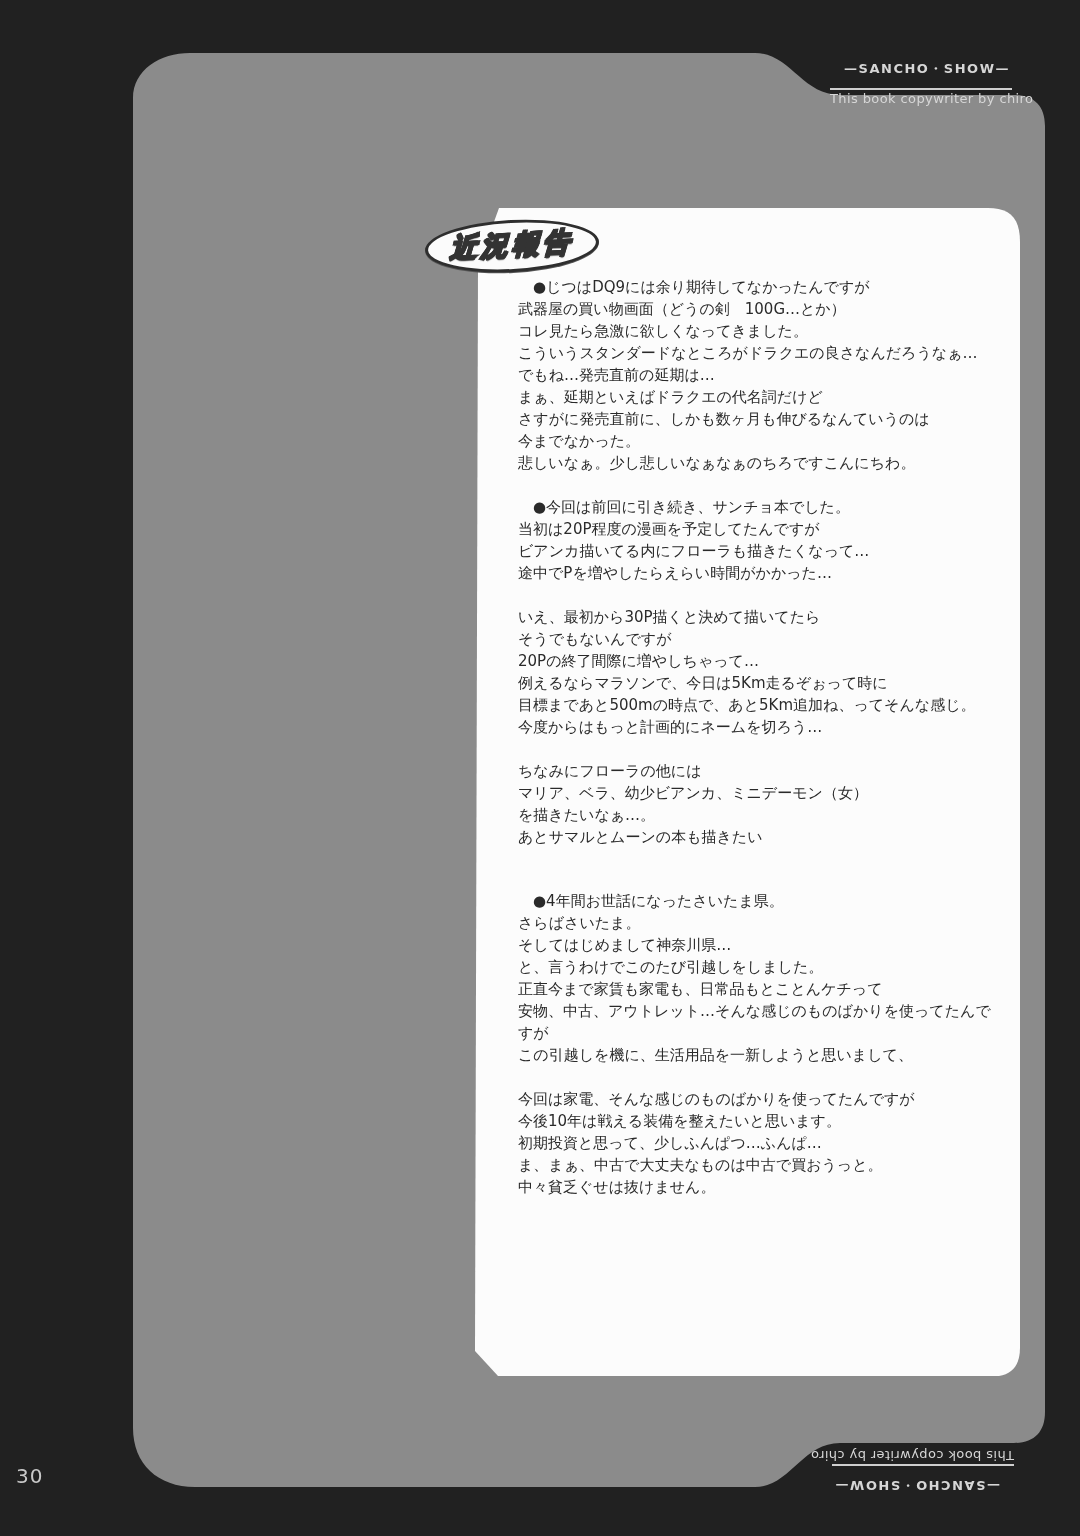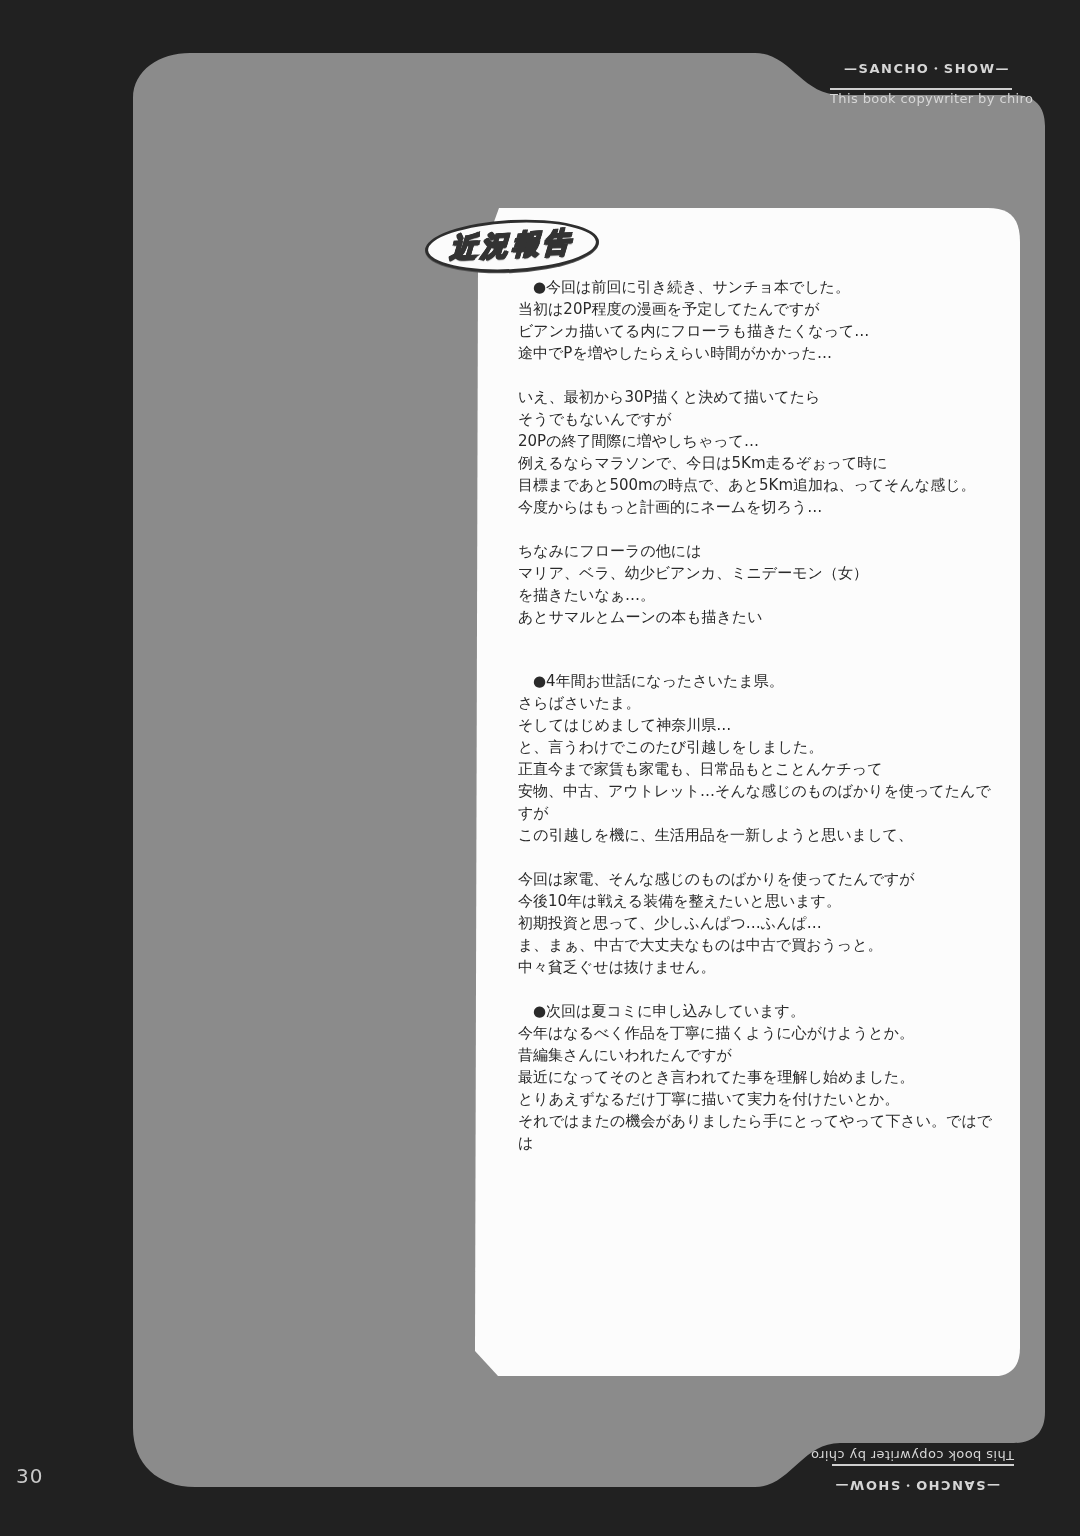--- a/index.html
+++ b/index.html
@@ -125,20 +125,29 @@
   <div class="credit-block top">
     <div class="credit-title">—SANCHO・SHOW—</div>
     <div class="credit-sub">This book copywriter by chiro</div>
   </div>
 
   <div class="stamp">
     <span class="stamp-label">近況報告</span>
   </div>
 
   <div class="afterword">
+    <div class="para">　●じつはDQ9には余り期待してなかったんですが
+武器屋の買い物画面（どうの剣　100G…とか）
+コレ見たら急激に欲しくなってきました。
+こういうスタンダードなところがドラクエの良さなんだろうなぁ…
+でもね…発売直前の延期は…
+まぁ、延期といえばドラクエの代名詞だけど
+さすがに発売直前に、しかも数ヶ月も伸びるなんていうのは
+今までなかった。
+悲しいなぁ。少し悲しいなぁなぁのちろですこんにちわ。</div>
     <div class="para">　●今回は前回に引き続き、サンチョ本でした。
 当初は20P程度の漫画を予定してたんですが
 ビアンカ描いてる内にフローラも描きたくなって…
 途中でPを増やしたらえらい時間がかかった…</div>
     <div class="para">いえ、最初から30P描くと決めて描いてたら
 そうでもないんですが
 20Pの終了間際に増やしちゃって…
 例えるならマラソンで、今日は5Km走るぞぉって時に
 目標まであと500mの時点で、あと5Km追加ね、ってそんな感じ。
 今度からはもっと計画的にネームを切ろう…</div>
@@ -151,26 +160,20 @@
 そしてはじめまして神奈川県…
 と、言うわけでこのたび引越しをしました。
 正直今まで家賃も家電も、日常品もとことんケチって
 安物、中古、アウトレット…そんな感じのものばかりを使ってたんですが
 この引越しを機に、生活用品を一新しようと思いまして、</div>
     <div class="para">今回は家電、そんな感じのものばかりを使ってたんですが
 今後10年は戦える装備を整えたいと思います。
 初期投資と思って、少しふんぱつ…ふんぱ…
 ま、まぁ、中古で大丈夫なものは中古で買おうっと。
 中々貧乏ぐせは抜けません。</div>
-    <div class="para">　●次回は夏コミに申し込みしています。
-今年はなるべく作品を丁寧に描くように心がけようとか。
-昔編集さんにいわれたんですが
-最近になってそのとき言われてた事を理解し始めました。
-とりあえずなるだけ丁寧に描いて実力を付けたいとか。
-それではまたの機会がありましたら手にとってやって下さい。ではでは</div>
   </div>
 
   <div class="credit-block bottom">
     <div class="credit-title">—SANCHO・SHOW—</div>
     <div class="credit-sub">This book copywriter by chiro</div>
   </div>
 
   <div class="page-number">30</div>
 
 </div>

